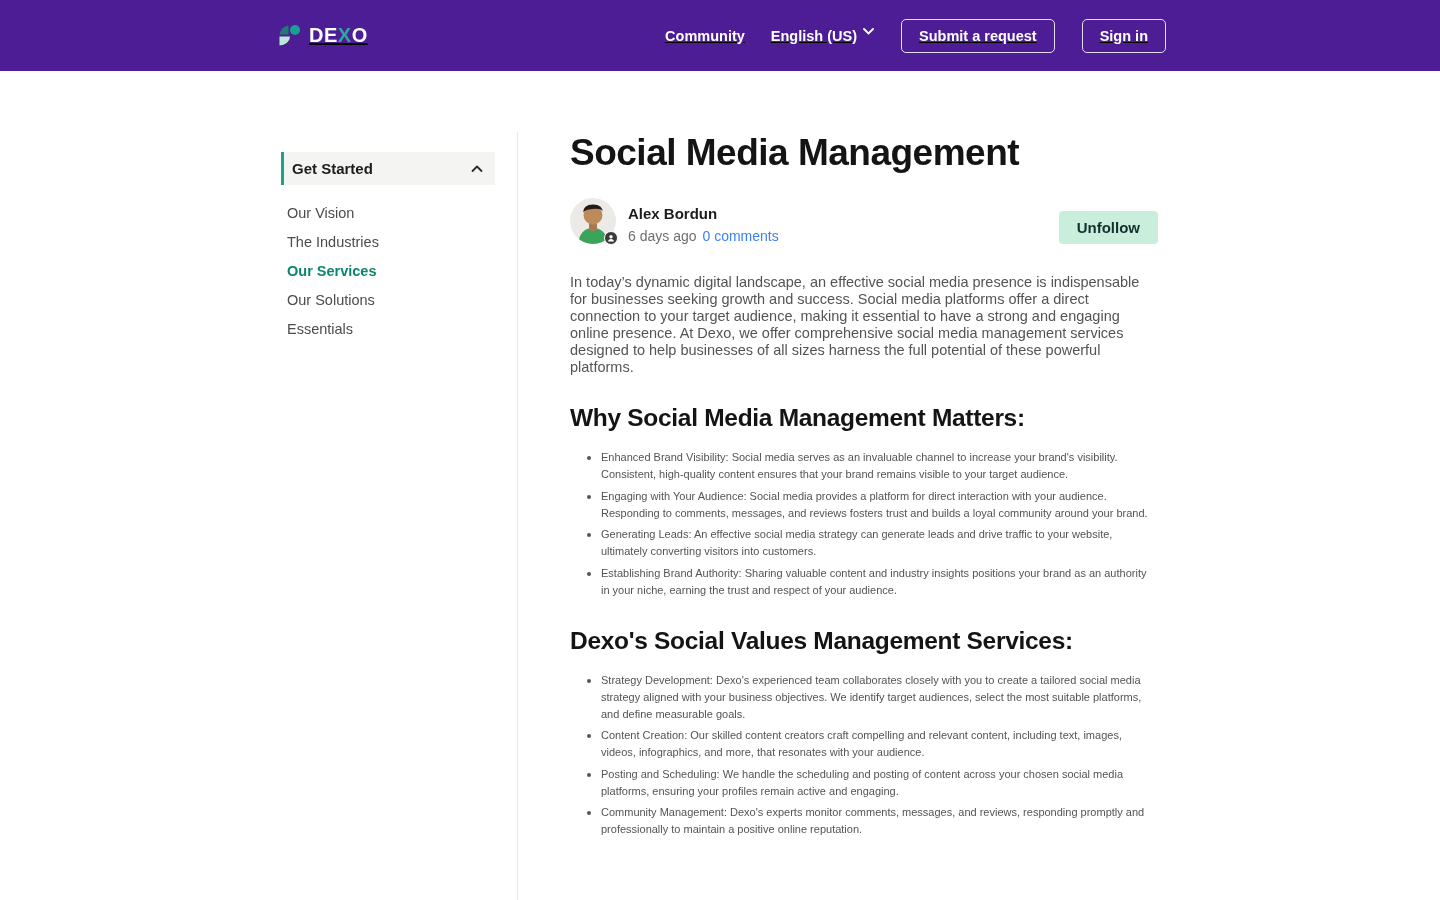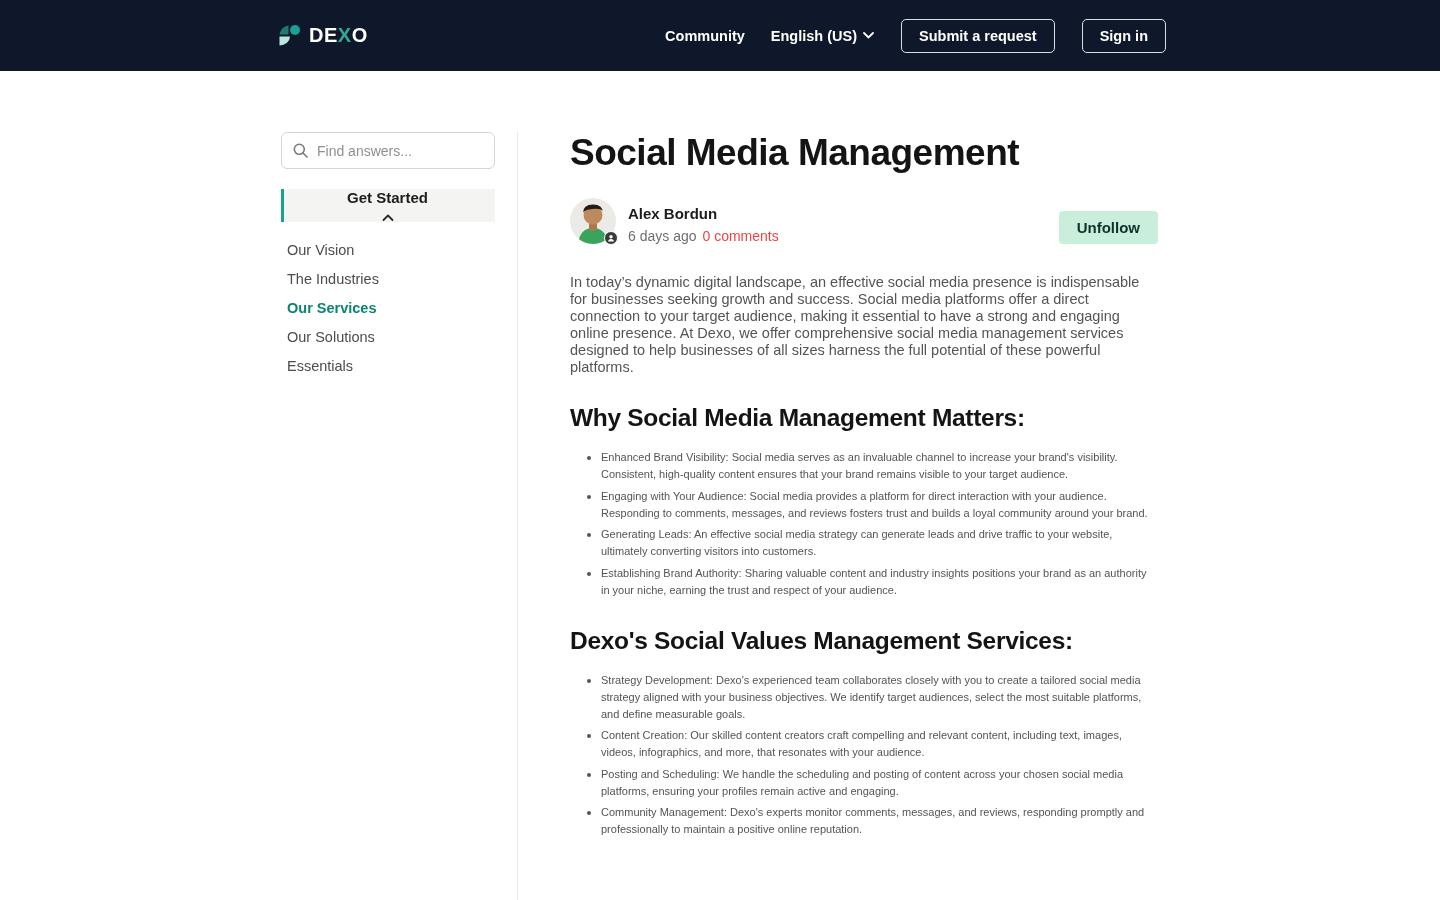--- a/index.html
+++ b/index.html
@@ -1,63 +1,63 @@
 <!DOCTYPE html>
 <html><head>
 <meta charset="utf-8">
 <style>
   * { margin:0; padding:0; box-sizing:border-box; }
   html,body { width:1440px; height:900px; overflow:hidden; background:#fff;
               font-family:"Liberation Sans","DejaVu Sans",sans-serif; }
 
   
-  .navbar { height:71px; background:#0f172a; display:flex; align-items:center;
-            padding:0 274px 0 277px; }
+  .navbar { height:71px; background:#4c1d95; display:flex; align-items:center;
+            padding:0 274px 0 277px;text-decoration:underline; }
   .logo { display:flex; align-items:center; gap:7px; cursor:pointer; }
   .logo-text { font-size:20px; font-weight:800; letter-spacing:.5px; color:#fff; }
   .logo-text .x { color:#2FA79A; }
   .nav-right { margin-left:auto; display:flex; align-items:center; }
   .nav-link { color:#fff; font-size:14.5px; font-weight:600; cursor:pointer; }
-  .nav-link.lang { margin-left:26px; display:flex; align-items:center; gap:6px; }
+  .nav-link.lang { margin-left:26px; display:flex; align-items:flex-start; gap:6px; }
   .nav-btn { margin-left:27px; border:1px solid rgba(255,255,255,.85); border-radius:5px;
              background:transparent; color:#fff; font-size:14.5px; font-weight:700;
              padding:8px 17px; cursor:pointer; font-family:inherit; }
 
   
   .layout { display:flex; padding:61px 0 0 281px; align-items:stretch; min-height:829px; }
   .sidebar { width:214px; flex-shrink:0; }
   .v-divider { width:1px; background:#E8E8E8; margin-left:22px; }
   .content { margin-left:52px; width:588px; padding-bottom:40px; }
 
   
   .searchbox { display:flex; align-items:center; gap:9px; width:214px; height:37px;
                border:1px solid #D6D6D6; border-radius:6px; padding:0 11px; background:#fff; }
   .searchbox input { border:none; outline:none; flex:1; font-size:14px; color:#333;
                      font-family:inherit; background:transparent; }
   .searchbox input::placeholder { color:#8F8F8F; }
   .section-head { margin-top:20px; height:33px; background:#F4F4F2; border-left:3px solid #1BA18B;
                   display:flex; align-items:center; justify-content:space-between;
-                  padding:0 12px 0 8px; cursor:pointer;flex-direction:column; }
+                  padding:0 12px 0 8px; cursor:pointer; }
   .section-head .label { font-size:15px; font-weight:700; color:#1C1C1C; }
   .nav-list { display:flex; flex-direction:column; margin-top:14px; }
   .nav-item { display:block; padding:7px 0 7px 6px; font-size:14.5px; color:#4C4C4C;
               text-decoration:none; cursor:pointer; line-height:15px; }
   .nav-item.active { color:#0B8570; font-weight:700; }
 
   
   .article-title { font-size:37px; font-weight:800; color:#141414; letter-spacing:-.5px; }
   .meta-row { display:flex; align-items:flex-end; margin-top:24px; }
   .avatar-wrap { position:relative; width:46px; height:46px; flex-shrink:0; cursor:pointer; }
   .avatar-badge { position:absolute; right:-2px; bottom:-1px; width:14px; height:14px;
                   background:#3A3A3A; border:1.5px solid #fff; border-radius:50%;
                   display:flex; align-items:center; justify-content:center; }
   .meta-text { margin-left:12px; padding-top:3px; }
   .author { font-size:15px; font-weight:700; color:#1C1C1C; }
   .meta-sub { margin-top:6px; font-size:14px; color:#6F6F6F; }
-  .comments-link { color:#ef4444; text-decoration:none; margin-left:6px; cursor:pointer; }
+  .comments-link { color:#3b82f6; text-decoration:none; margin-left:6px; cursor:pointer; }
   .follow-btn { margin-left:auto; align-self:flex-end; background:#C9EEDC; color:#12302E;
                 border:none; border-radius:4px; font-size:15px; font-weight:700;
                 padding:8px 18px; cursor:pointer; font-family:inherit; }
   .intro { margin-top:30px; font-size:14.5px; line-height:17px; color:#545454; }
   .section-heading { margin-top:28px; font-size:24.5px; font-weight:700; color:#141414;
                      letter-spacing:-.3px; }
   .bullet-list { margin:17px 0 10px 0; padding-left:31px; }
   .bullet-list li { font-size:11px; line-height:17px; color:#545454; margin-bottom:4.5px; }
   .bullet-list li::marker { color:#545454; font-size:12px; }
 </style>
@@ -86,29 +86,20 @@
       </span>
     </a>
     <button class="nav-btn">Submit a request</button>
     <button class="nav-btn">Sign in</button>
   </nav>
 </header>
 
 <div class="layout">
 
   <aside class="sidebar">
-    <div class="searchbox">
-      <span style="display:flex;">
-        <svg width="15" height="15" viewBox="0 0 15 15">
-            <circle cx="6.3" cy="6.3" r="5" fill="none" stroke="#7A7A7A" stroke-width="1.6"></circle>
-            <line x1="10" y1="10" x2="14" y2="14" stroke="#7A7A7A" stroke-width="1.6" stroke-linecap="round"></line>
-          </svg>
-      </span>
-      <input type="text" placeholder="Find answers..." style="">
-    </div>
 
     <div class="section-head">
       <span class="label">Get Started</span>
       <span style="display:flex;">
         <svg width="12" height="8" viewBox="0 0 12 8">
             <polyline points="1.5,6 6,1.5 10.5,6" fill="none" stroke="#2B2B2B" stroke-width="1.8" stroke-linecap="round" stroke-linejoin="round"></polyline>
           </svg>
       </span>
     </div>
 

